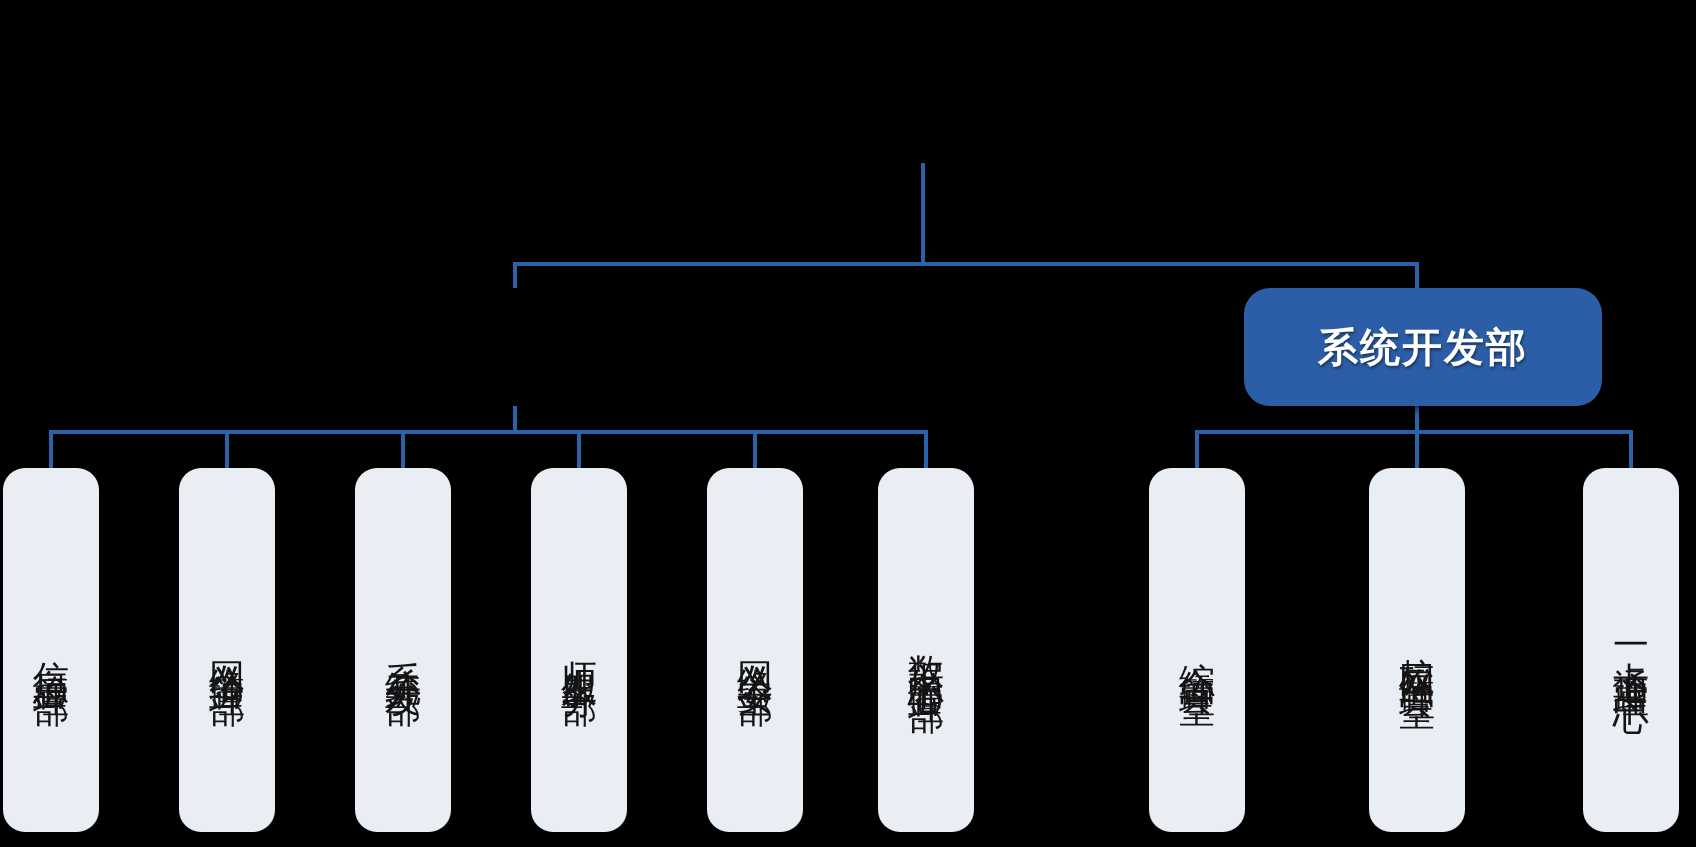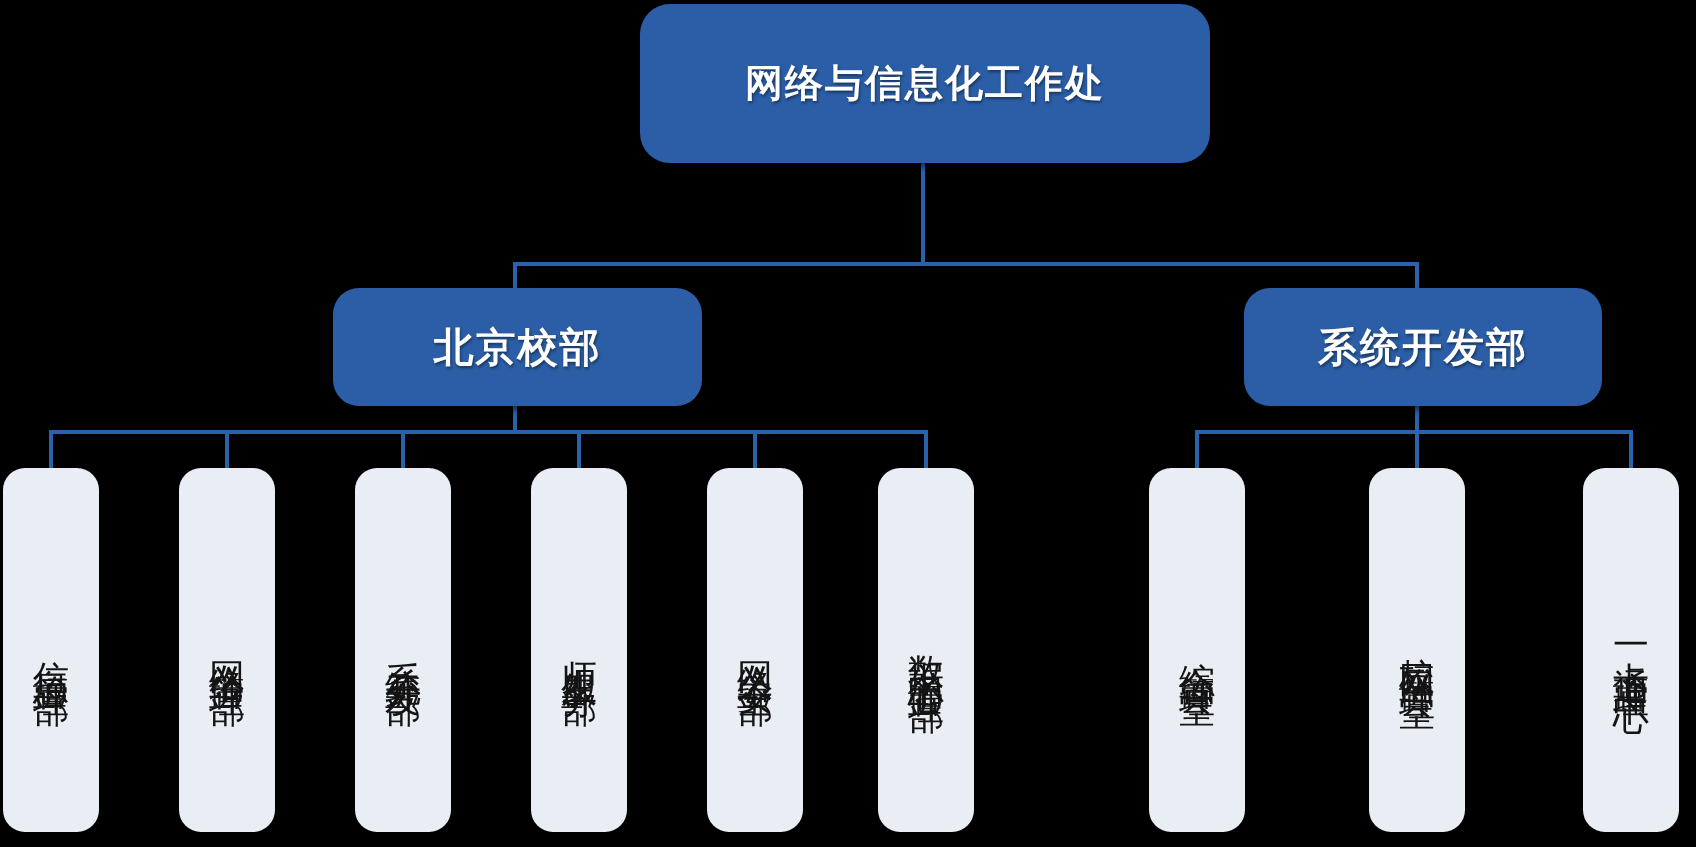--- a/index.html
+++ b/index.html
@@ -75,27 +75,21 @@
   <div class="line" style="left:577px;top:430px;width:4px;height:38px;"></div>
   <div class="line" style="left:753px;top:430px;width:4px;height:38px;"></div>
   <div class="line" style="left:924px;top:430px;width:4px;height:38px;"></div>
 
   <div class="line" style="left:1415px;top:406px;width:4px;height:26px;"></div>
   <div class="line" style="left:1195px;top:430px;width:438px;height:4px;"></div>
   <div class="line" style="left:1195px;top:430px;width:4px;height:38px;"></div>
   <div class="line" style="left:1415px;top:430px;width:4px;height:38px;"></div>
   <div class="line" style="left:1629px;top:430px;width:4px;height:38px;"></div>
 
-  <div class="node node-root">
-    <span>网络与信息化工作处</span>
-  </div>
 
-  <div class="node node-branch beijing">
-    <span>北京校部</span>
-  </div>
   <div class="node node-branch baoding">
     <span>系统开发部</span>
   </div>
 
   <div class="leaf" style="left:3px;">
     <span class="leaf-label">信息管理部</span>
   </div>
   <div class="leaf" style="left:179px;">
     <span class="leaf-label">网络管理部</span>
   </div>

